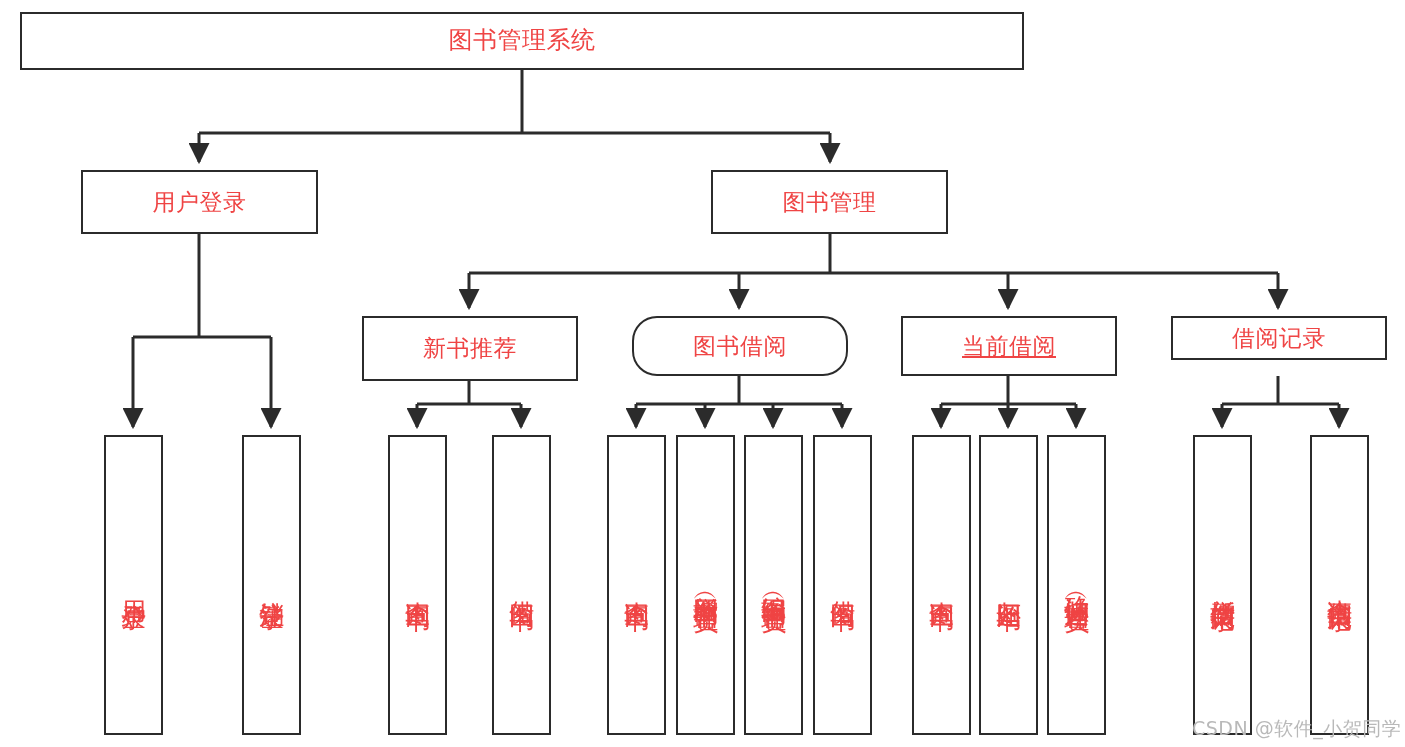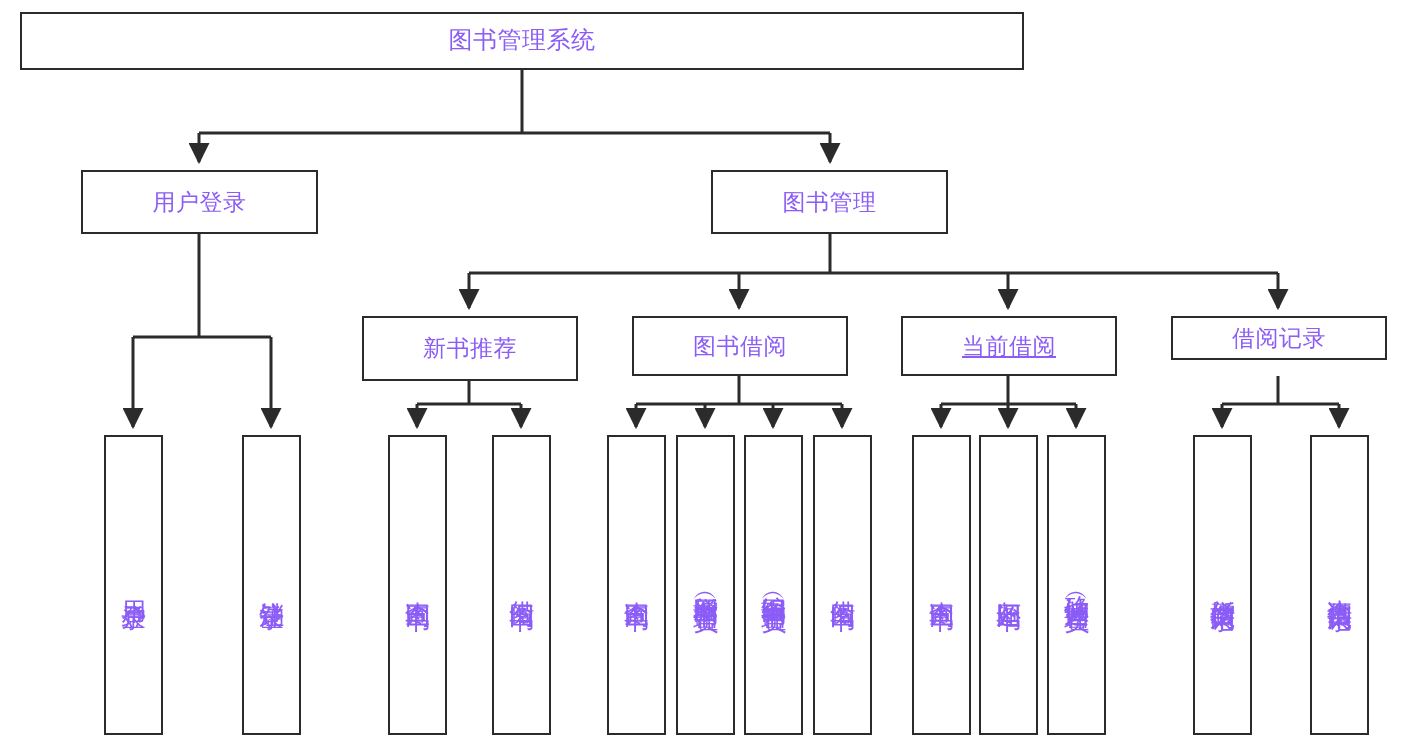--- a/index.html
+++ b/index.html
@@ -27,21 +27,21 @@
     pointer-events: none;
   }
   .node {
     position: absolute;
     box-sizing: border-box;
     background: #ffffff;
     border: 2px solid #2b2b2b;
     display: flex;
     align-items: center;
     justify-content: center;
-    color: #8b5cf6;
+    color: #ef4444;
   }
   .node-h {
     
   }
   .node-h .node-label {
     font-size: 23px;
     line-height: 1.15;
     letter-spacing: 0.5px;
     white-space: nowrap;
   }
@@ -130,21 +130,21 @@
   <div class="node node-h" style="left:81px; top:170px; width:237px; height:64px;">
     <span class="node-label">用户登录</span>
   </div>
   <div class="node node-h" style="left:711px; top:170px; width:237px; height:64px;">
     <span class="node-label">图书管理</span>
   </div>
 
   <div class="node node-h" style="left:362px; top:316px; width:216px; height:65px;">
     <span class="node-label">新书推荐</span>
   </div>
-  <div class="node node-h" style="left:632px; top:316px; width:216px; height:60px;">
+  <div class="node node-h" style="left:632px; top:316px; width:216px; height:60px;border-radius:25px;">
     <span class="node-label">图书借阅</span>
   </div>
   <div class="node node-h" style="left:901px; top:316px; width:216px; height:60px;text-decoration:underline;">
     <span class="node-label">当前借阅</span>
   </div>
   <div class="node node-h" style="left:1171px; top:316px; width:216px; height:44px;">
     <span class="node-label">借阅记录</span>
   </div>
 
   <div class="node node-v" style="left:104px; top:435px; width:59px; height:300px;">
@@ -184,14 +184,15 @@
     <span class="node-label">确认归还（管理员）</span>
   </div>
 
   <div class="node node-v" style="left:1193px; top:435px; width:59px; height:300px;">
     <span class="node-label">新增借阅记录</span>
   </div>
   <div class="node node-v" style="left:1310px; top:435px; width:59px; height:300px;">
     <span class="node-label">查询借阅记录</span>
   </div>
 
+  <div class="watermark" style="left:1192px; top:716px;">CSDN @软件_小贺同学</div>
 
 </div>
 
 </body></html>

